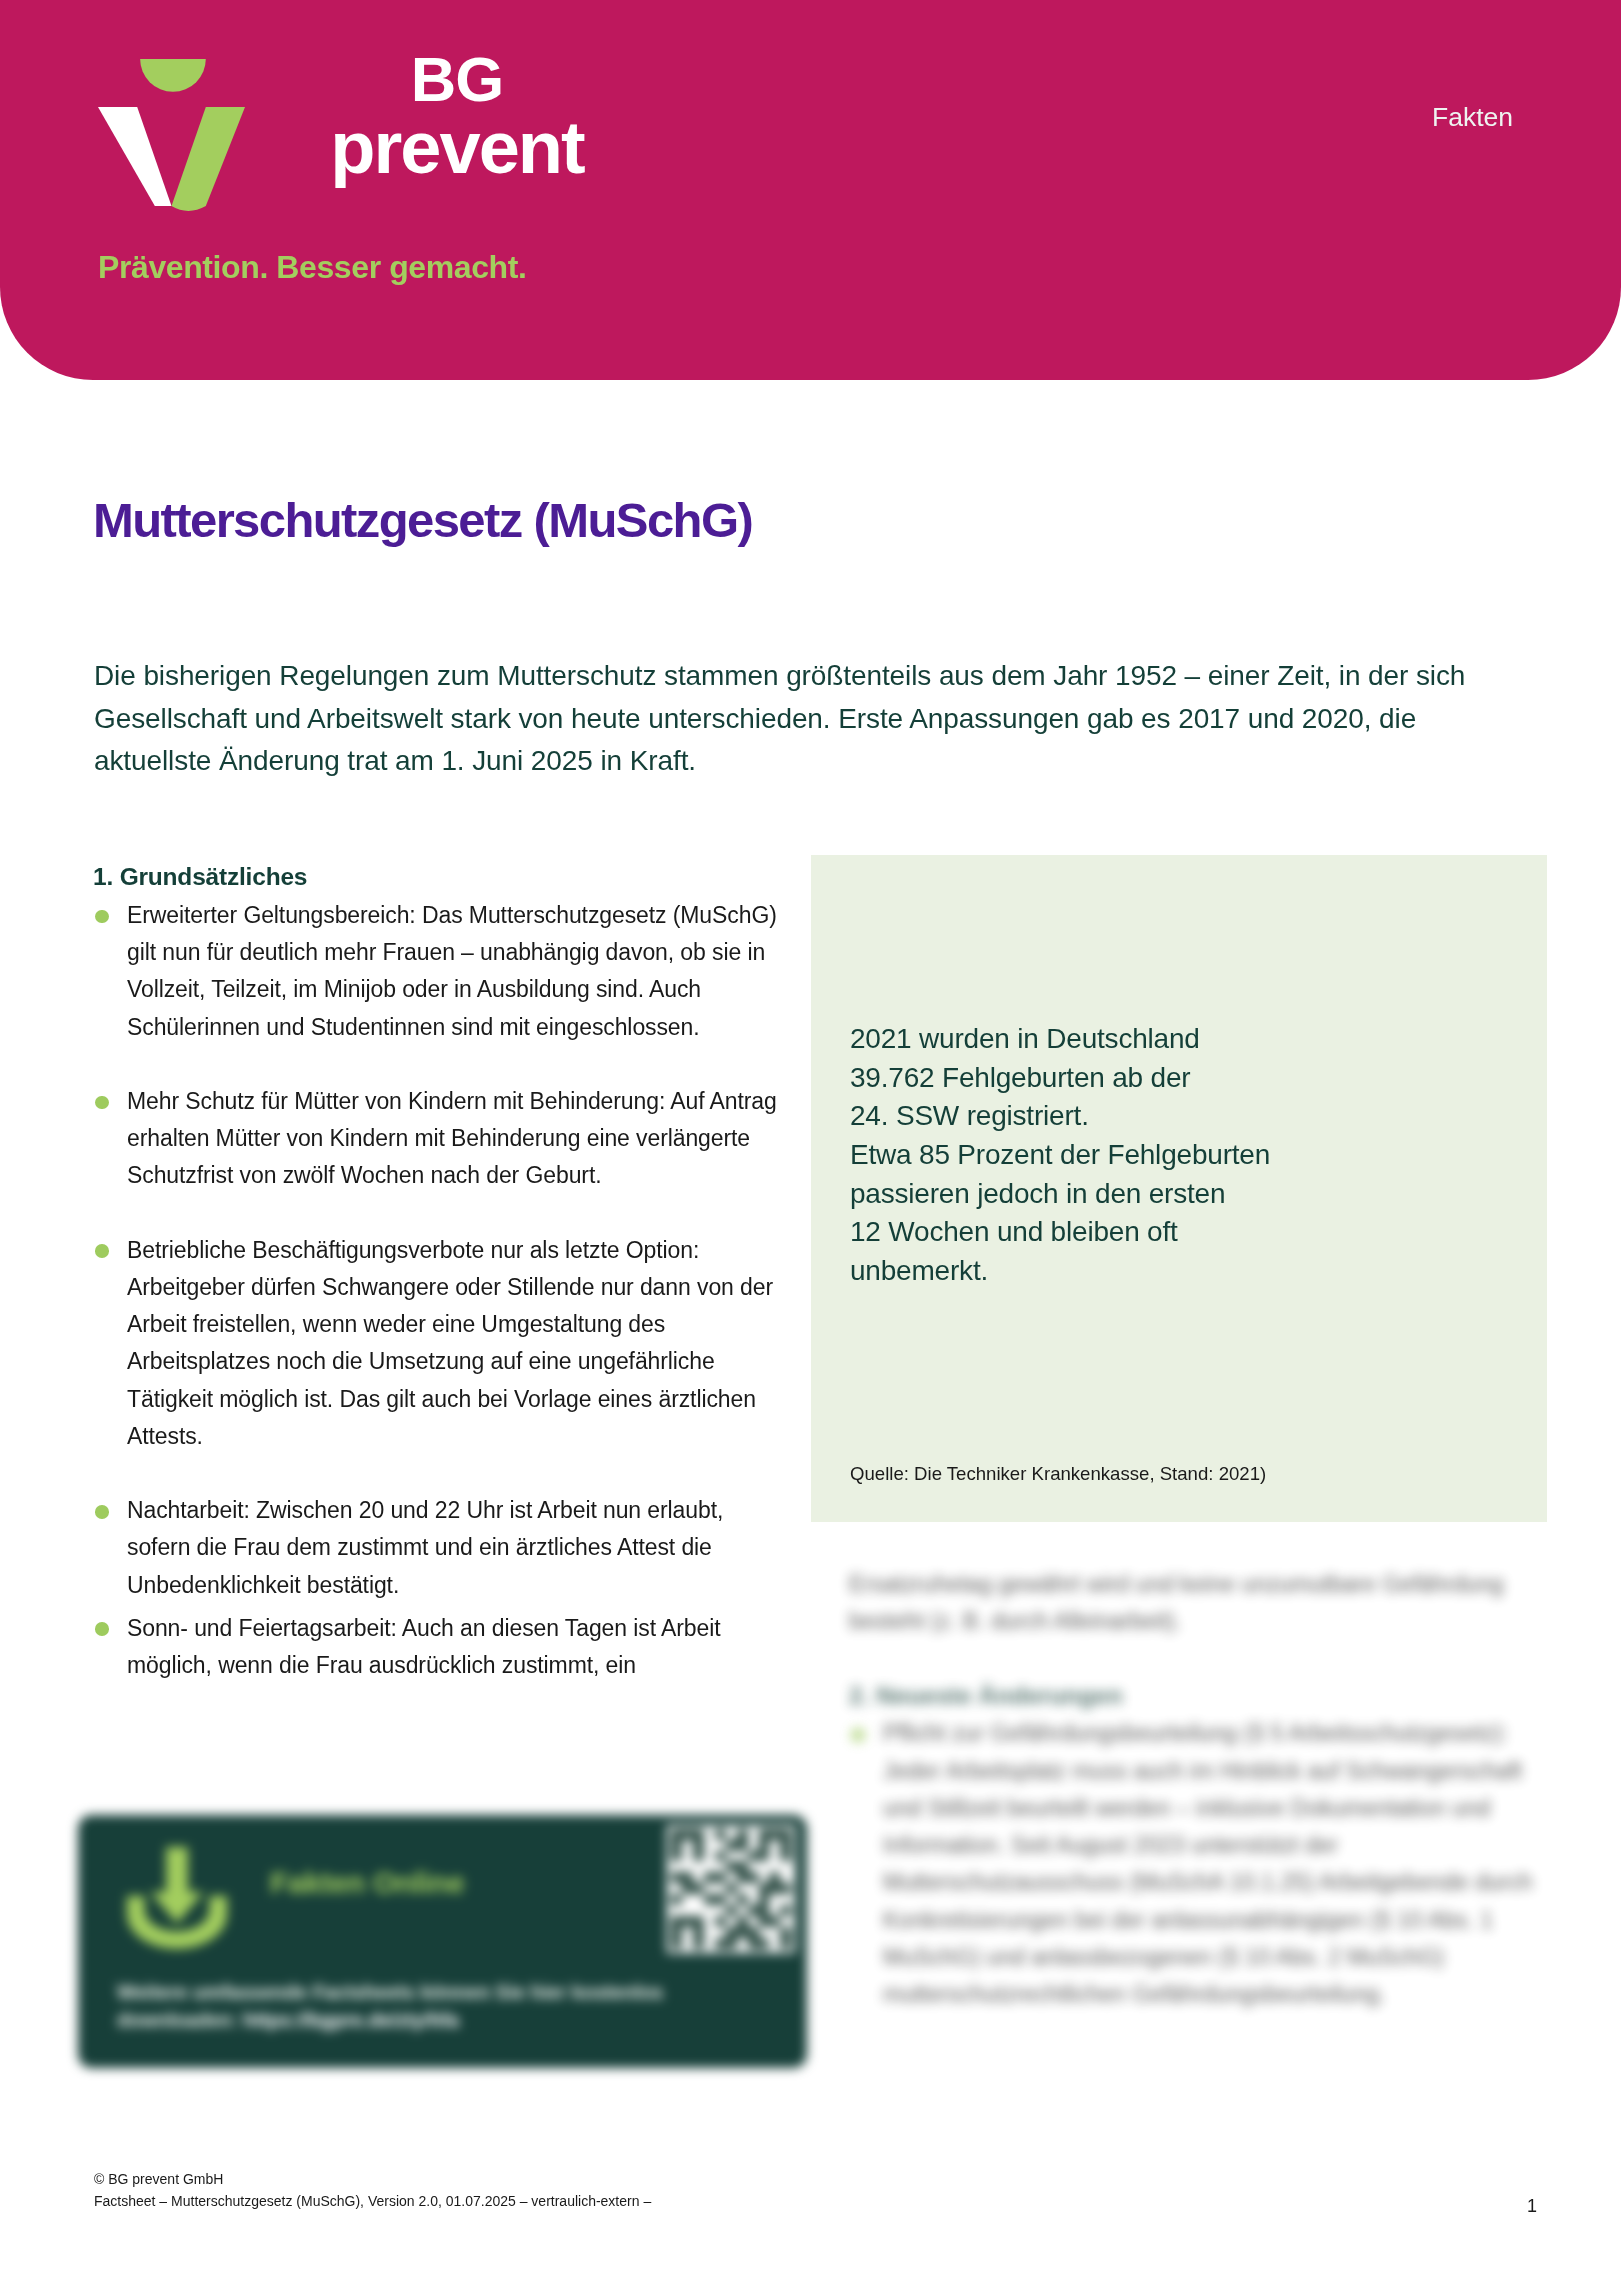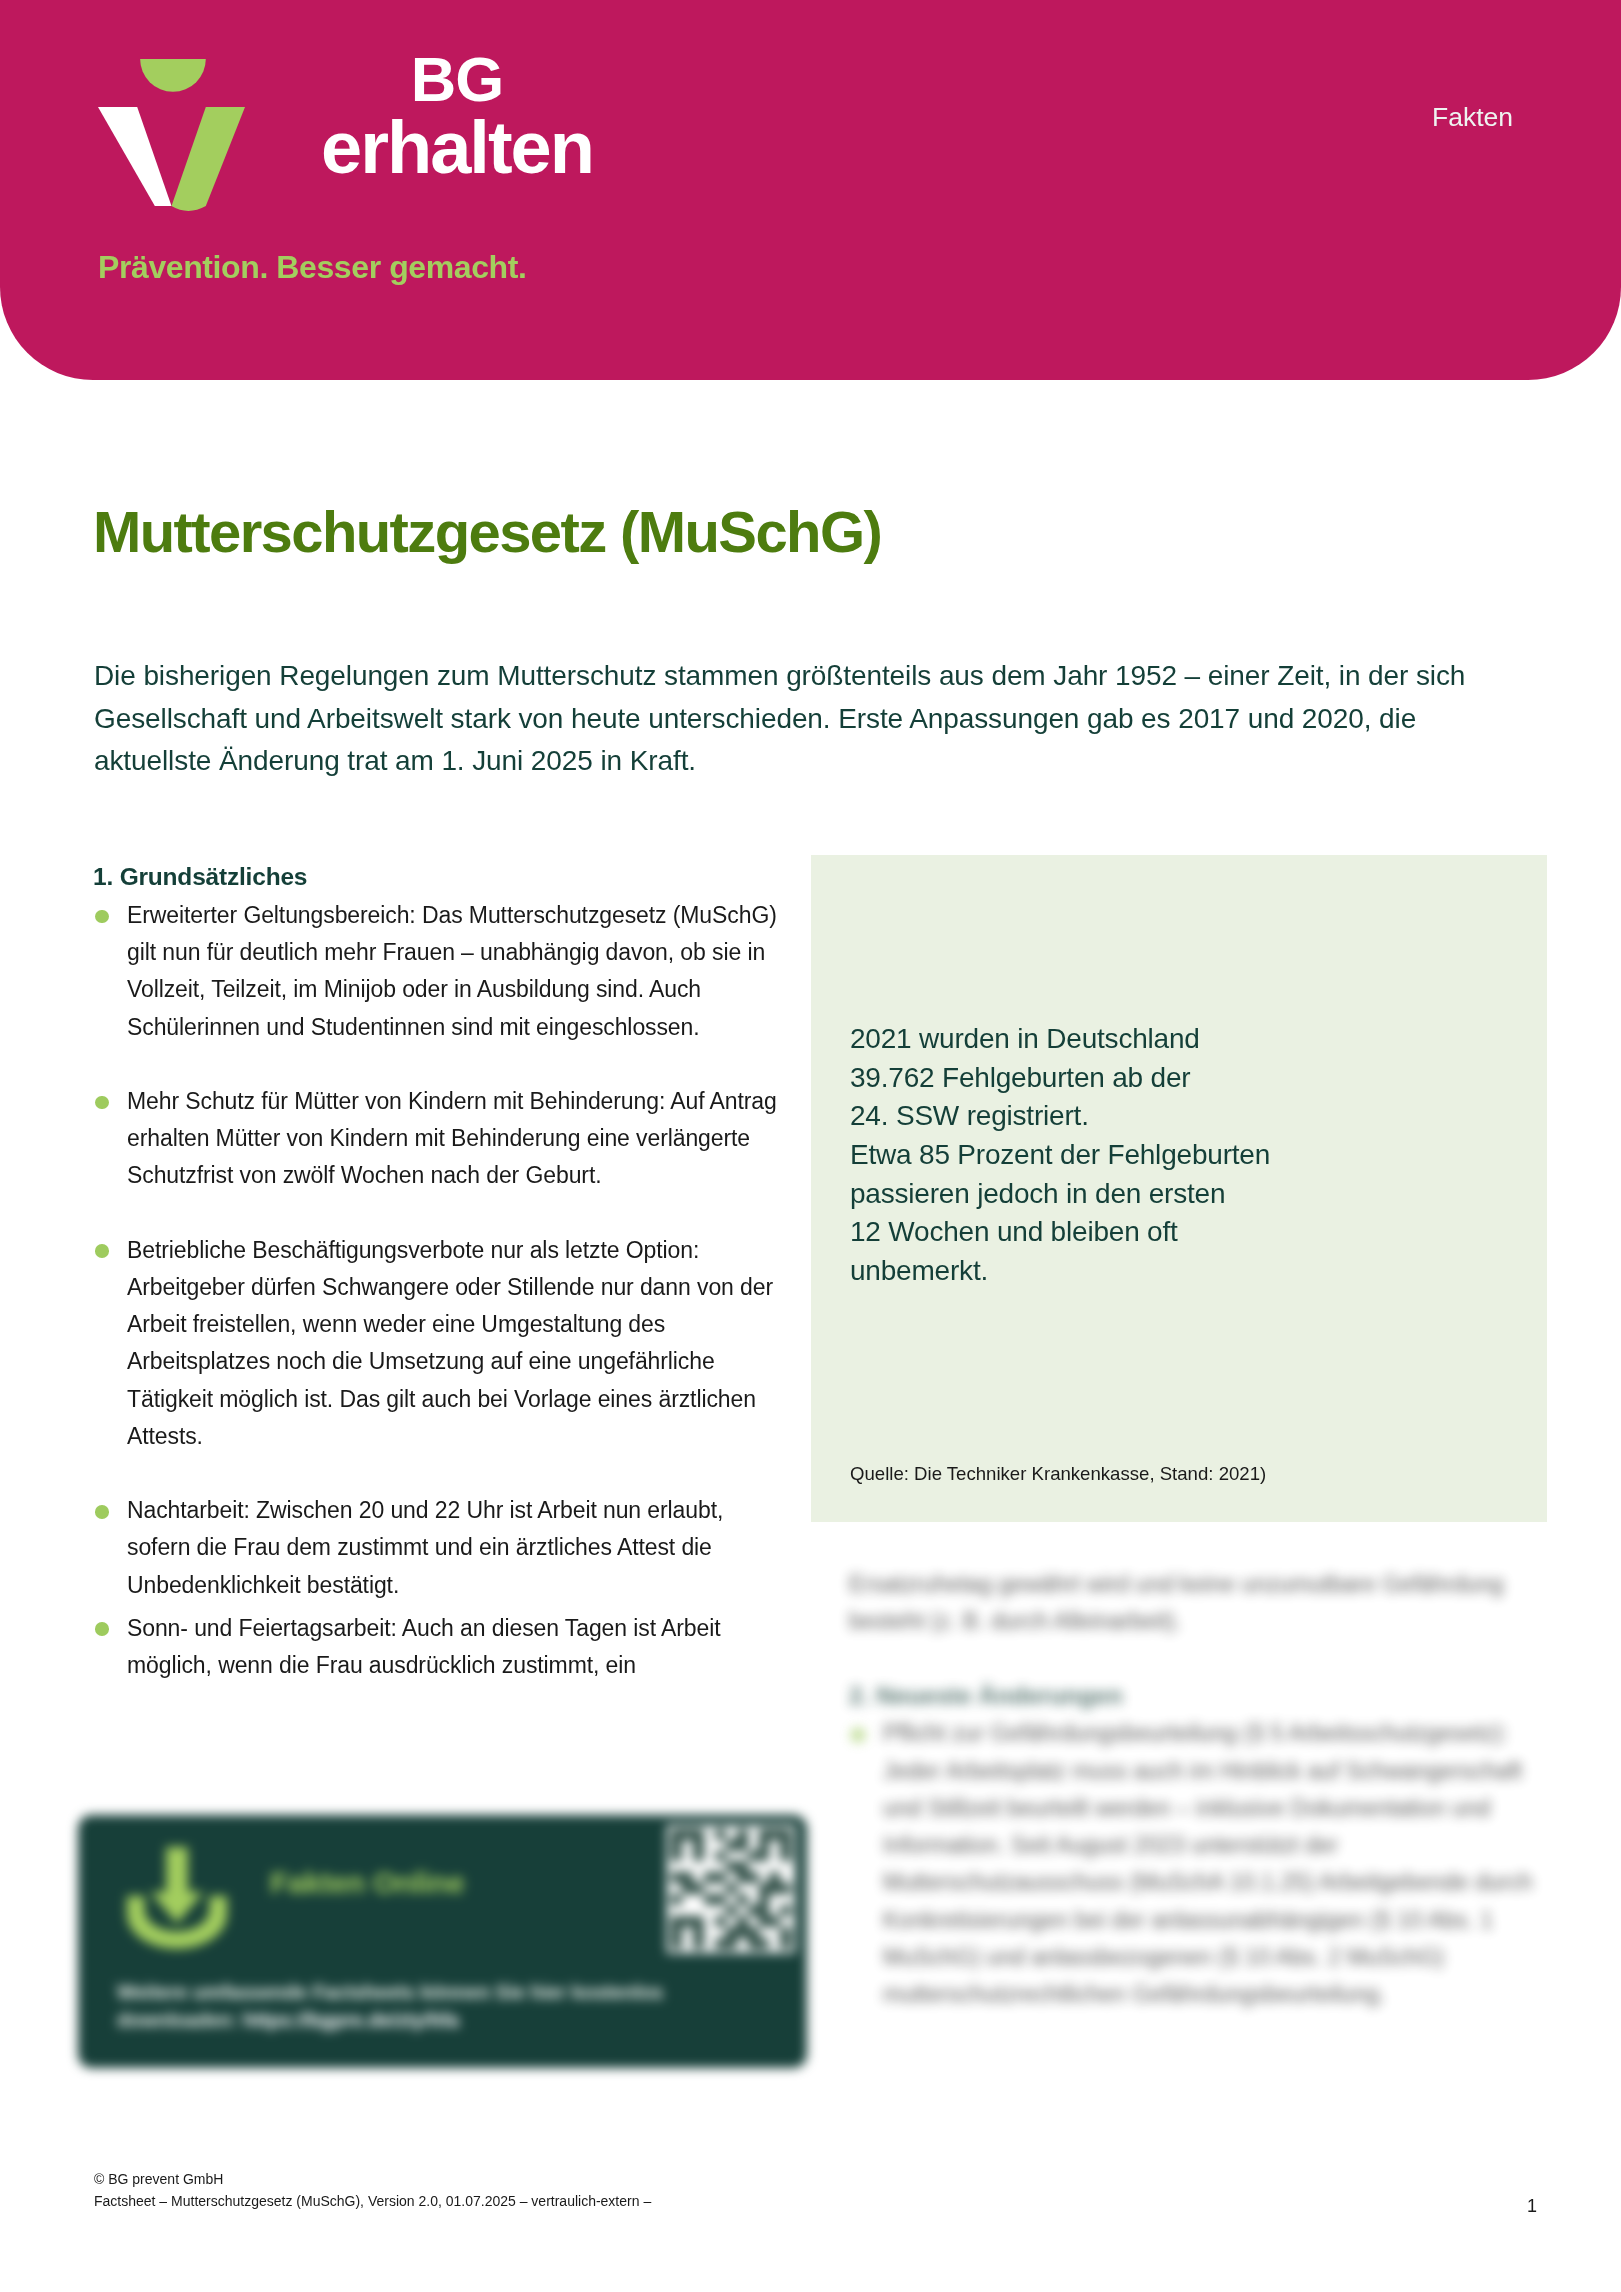--- a/index.html
+++ b/index.html
@@ -85,23 +85,23 @@
     font-size: 26.5px;
     color: #eef4f1;
     font-weight: 400;
   }
 
   
   .doc-title {
     position: absolute;
     left: 93px;
     top: 459px;
-    font-size: 58px;
-    font-weight: 700;
-    color: #4d7c0f;
+    font-size: 49px;
+    font-weight: 700;
+    color: #4c1d95;
     letter-spacing: -1.6px;
     white-space: nowrap;
   }
   .intro {
     position: absolute;
     left: 94px;
     top: 627px;
     width: 1441px;
     font-size: 28px;
     line-height: 1.52;
@@ -321,21 +321,21 @@
     <div class="logo-block">
       <div class="logo-mark">
         <svg viewBox="0 0 150 165" width="147" height="162" aria-hidden="true">
           <path d="M0 57 L40 57 L75 158 L58 158 Z" fill="#ffffff"></path>
           <path d="M75 158 L110 57 L150 57 L110 158 Q92 168 75 158 Z" fill="#a3ce5e"></path>
           <path d="M43 8 L110 8 A33.5 33.5 0 0 1 43 8 Z" fill="#a3ce5e"></path>
         </svg>
       </div>
       <div class="brand-text">
         <span class="brand-bg">BG</span>
-        <span class="brand-prevent">erhalten</span>
+        <span class="brand-prevent">prevent</span>
       </div>
     </div>
 
     <div class="tagline">Prävention. Besser gemacht.</div>
     <div class="fakten-label">Fakten</div>
   </div>
 
   <h1 class="doc-title">Mutterschutzgesetz (MuSchG)</h1>
   <p class="intro">Die bisherigen Regelungen zum Mutterschutz stammen größtenteils aus dem Jahr 1952 – einer Zeit, in der sich Gesellschaft und Arbeitswelt stark von heute unterschieden. Erste Anpassungen gab es 2017 und 2020, die aktuellste Änderung trat am 1. Juni 2025 in Kraft.</p>
 

